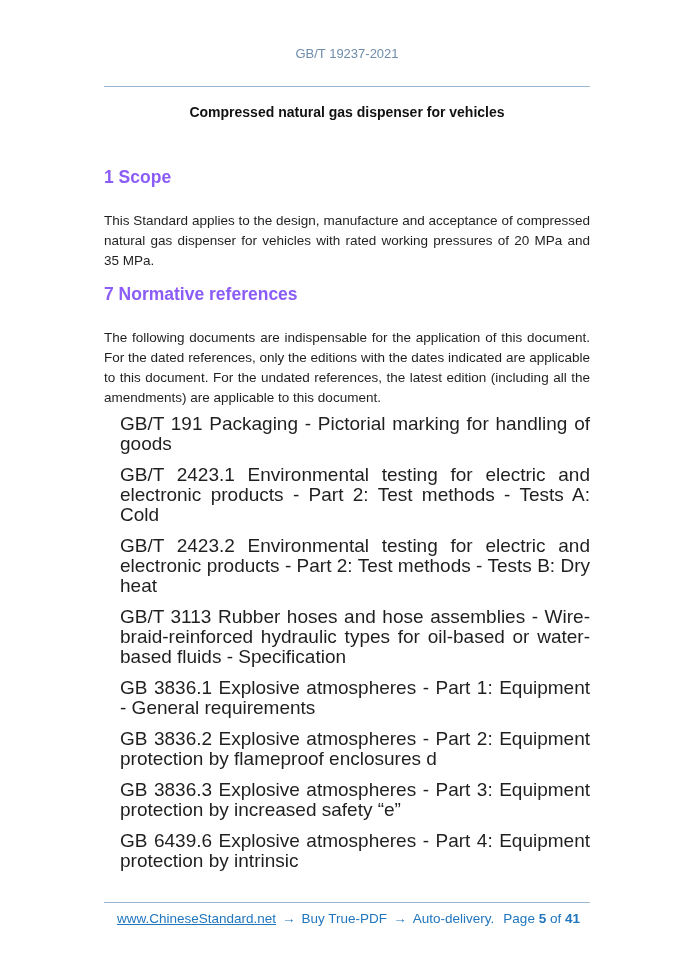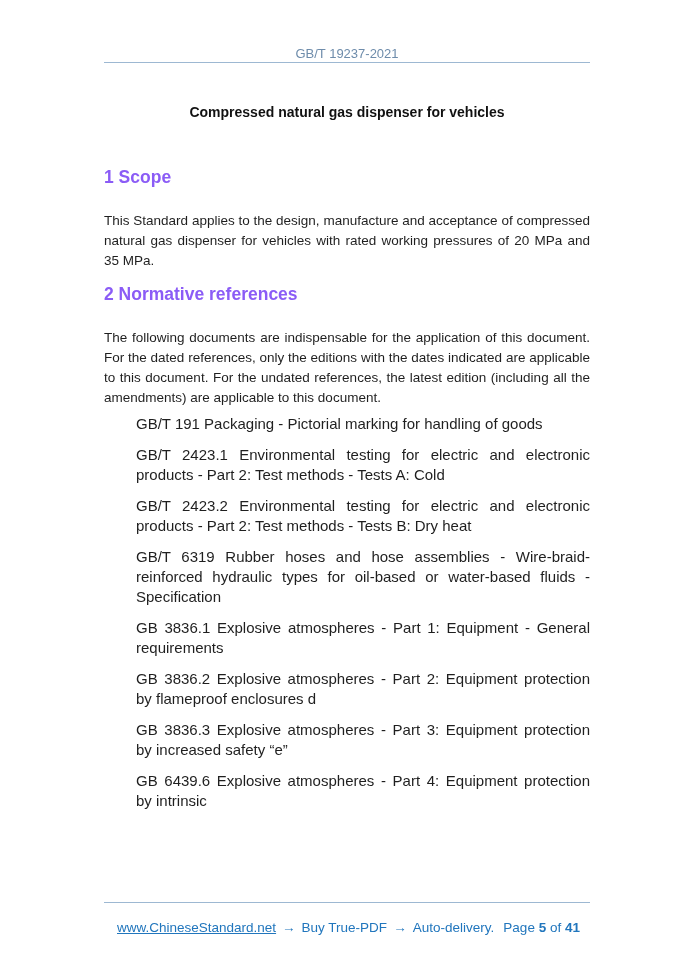--- a/index.html
+++ b/index.html
@@ -16,21 +16,21 @@
     width:693px;height:980px;
     background:var(--page-bg);
     font-family:"Liberation Sans","DejaVu Sans",sans-serif;
     color:var(--body-text);
     overflow:hidden;
   }
   .doc-header{
     position:absolute;top:46px;left:104px;right:103px;
     text-align:center;
     border-bottom:1px solid var(--rule-blue);
-    padding-bottom:0;
+    padding-bottom:24px;
   }
   .doc-code{
     font-size:13px;line-height:16px;
     color:var(--header-blue);
   }
   .content{
     position:absolute;top:71px;left:104px;right:103px;
   }
   .doc-title{
     margin-top:29px;
@@ -43,29 +43,29 @@
   }
   .heading-scope{margin-top:43px;margin-bottom:24px;}
   .heading-normative{margin-top:0;margin-bottom:24px;}
   .para{
     font-size:13.5px;line-height:20px;
     text-align:justify;
     margin-bottom:13px;
   }
   .para-norm-intro{margin-bottom:6px;}
   .ref{
-    font-size:15px;line-height:20px;
+    font-size:19px;line-height:20px;
     text-align:justify;
-    margin-left:32px;
+    margin-left:16px;
     margin-bottom:11px;
   }
   .doc-footer{
     position:absolute;top:902px;left:104px;right:103px;
     border-top:1px solid var(--rule-blue);
-    padding:16px 10px 0 13px;
+    padding:7px 10px 0 13px;
     display:flex;justify-content:space-between;align-items:baseline;
     font-size:13.5px;line-height:17px;
     color:var(--footer-blue);
   }
   .footer-left{display:flex;gap:6px;align-items:baseline;white-space:nowrap;}
   .site-link{
     color:var(--footer-blue);
     text-decoration:underline;
     cursor:pointer;
   }
@@ -81,27 +81,27 @@
   <header class="doc-header">
     <div class="doc-code">GB/T 19237-2021</div>
   </header>
 
   <main class="content">
     <h1 class="doc-title">Compressed natural gas dispenser for vehicles</h1>
 
     <h2 class="section-heading heading-scope">1 Scope</h2>
     <p class="para">This Standard applies to the design, manufacture and acceptance of compressed natural gas dispenser for vehicles with rated working pressures of 20 MPa and 35 MPa.</p>
 
-    <h2 class="section-heading heading-normative">2 Normative references</h2>
+    <h2 class="section-heading heading-normative">7 Normative references</h2>
     <p class="para para-norm-intro">The following documents are indispensable for the application of this document. For the dated references, only the editions with the dates indicated are applicable to this document. For the undated references, the latest edition (including all the amendments) are applicable to this document.</p>
 
     <p class="ref">GB/T 191 Packaging - Pictorial marking for handling of goods</p>
     <p class="ref">GB/T 2423.1 Environmental testing for electric and electronic products - Part 2: Test methods - Tests A: Cold</p>
     <p class="ref">GB/T 2423.2 Environmental testing for electric and electronic products - Part 2: Test methods - Tests B: Dry heat</p>
-    <p class="ref">GB/T 6319 Rubber hoses and hose assemblies - Wire-braid-reinforced hydraulic types for oil-based or water-based fluids - Specification</p>
+    <p class="ref">GB/T 3113 Rubber hoses and hose assemblies - Wire-braid-reinforced hydraulic types for oil-based or water-based fluids - Specification</p>
     <p class="ref">GB 3836.1 Explosive atmospheres - Part 1: Equipment - General requirements</p>
     <p class="ref">GB 3836.2 Explosive atmospheres - Part 2: Equipment protection by flameproof enclosures d</p>
     <p class="ref">GB 3836.3 Explosive atmospheres - Part 3: Equipment protection by increased safety “e”</p>
     <p class="ref">GB 6439.6 Explosive atmospheres - Part 4: Equipment protection by intrinsic</p>
   </main>
 
   <footer class="doc-footer">
     <div class="footer-left">
       <a class="site-link">www.ChineseStandard.net</a>
       <span class="arrow">→</span>

